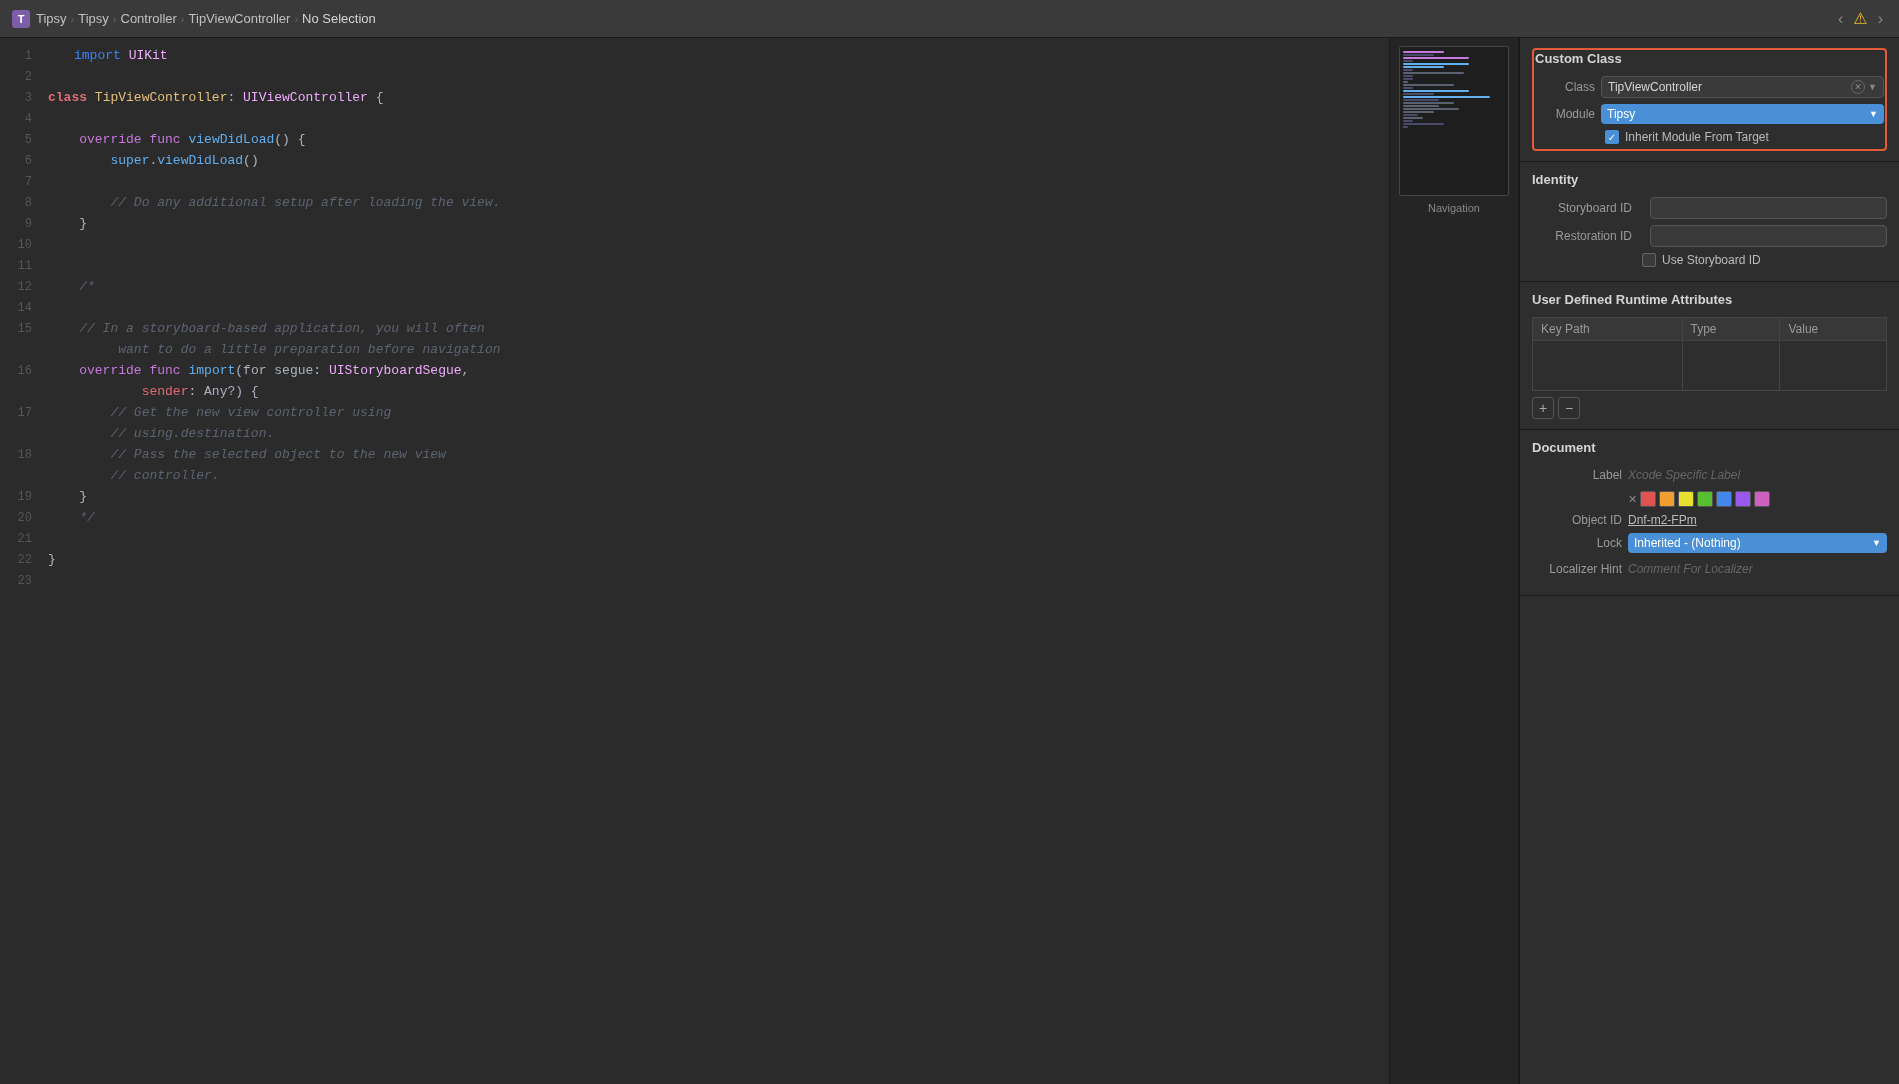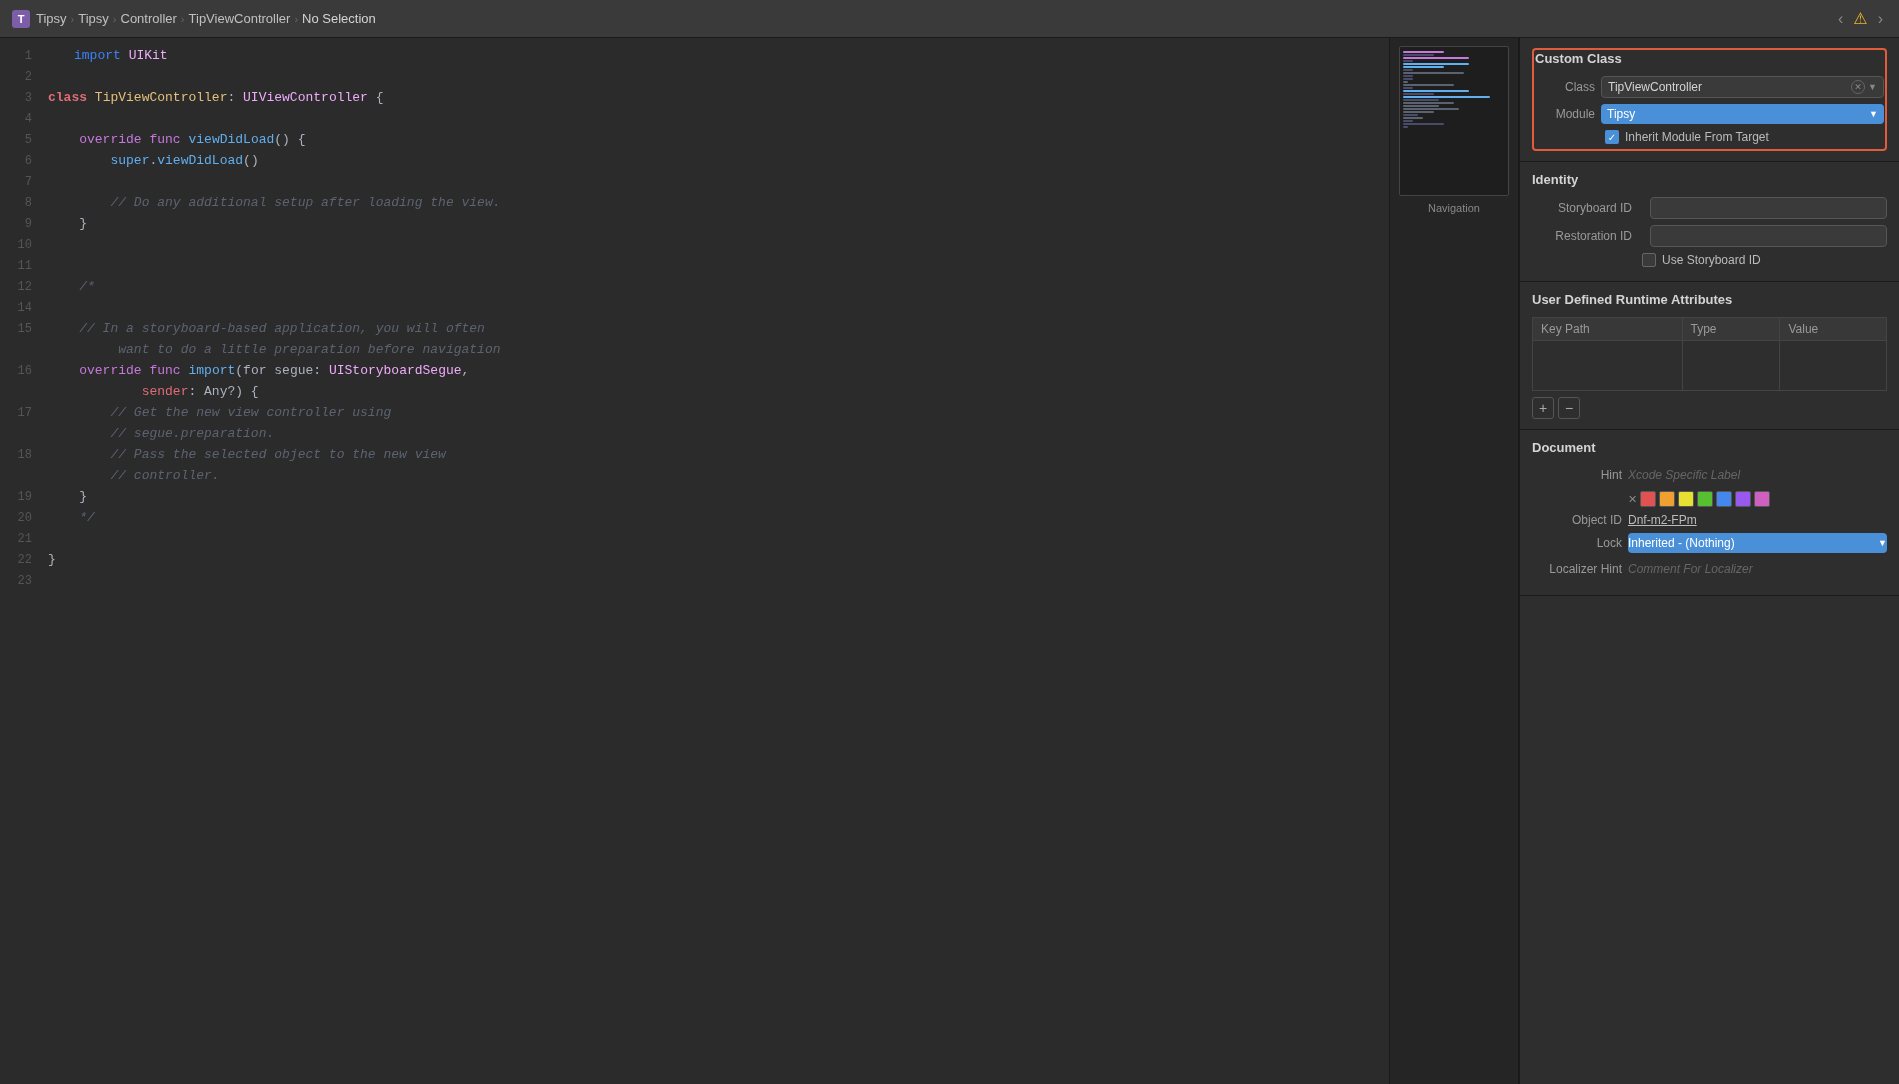--- a/index.html
+++ b/index.html
@@ -370,21 +370,21 @@
       color: #bbb;
       text-decoration: underline;
     }
     .lock-select {
       flex: 1;
       background: #4a90d9;
       border: none;
       border-radius: 4px;
       color: white;
       font-size: 12px;
-      padding: 3px 0;
+      padding: 3px 6px;
       display: flex;
       align-items: center;
       justify-content: space-between;
       cursor: pointer;
     }
     .loc-hint {
       font-size: 12px; color: #666; font-style: italic;
     }
 
     
@@ -488,21 +488,21 @@
     <div class="code-line">
       <span class="line-number"></span>
       <span class="code-content">            <span class="param">sender</span><span class="plain">: Any?) {</span></span>
     </div>
     <div class="code-line">
       <span class="line-number">17</span>
       <span class="code-content">        <span class="comment">// Get the new view controller using</span></span>
     </div>
     <div class="code-line">
       <span class="line-number"></span>
-      <span class="code-content">        <span class="comment">// segue.preparation.</span></span>
+      <span class="code-content">        <span class="comment">// using.destination.</span></span>
     </div>
     <div class="code-line">
       <span class="line-number">18</span>
       <span class="code-content">        <span class="comment">// Pass the selected object to the new view</span></span>
     </div>
     <div class="code-line">
       <span class="line-number"></span>
       <span class="code-content">        <span class="comment">// controller.</span></span>
     </div>
     <div class="code-line">
@@ -633,21 +633,21 @@
       <div class="udra-actions">
         <button class="udra-btn">+</button>
         <button class="udra-btn">−</button>
       </div>
     </div>
 
     <div class="inspector-section">
       <div class="inspector-section-title">Document</div>
 
       <div class="doc-field-row">
-        <span class="doc-label">Hint</span>
+        <span class="doc-label">Label</span>
         <span class="doc-input loc-hint">Xcode Specific Label</span>
       </div>
 
       <div class="color-swatches">
         <span class="swatch-x">✕</span>
         <div class="swatch" style="background:#e05252;"></div>
         <div class="swatch" style="background:#f0a030;"></div>
         <div class="swatch" style="background:#e8e030;"></div>
         <div class="swatch" style="background:#58c030;"></div>
         <div class="swatch" style="background:#4488ee;"></div>

